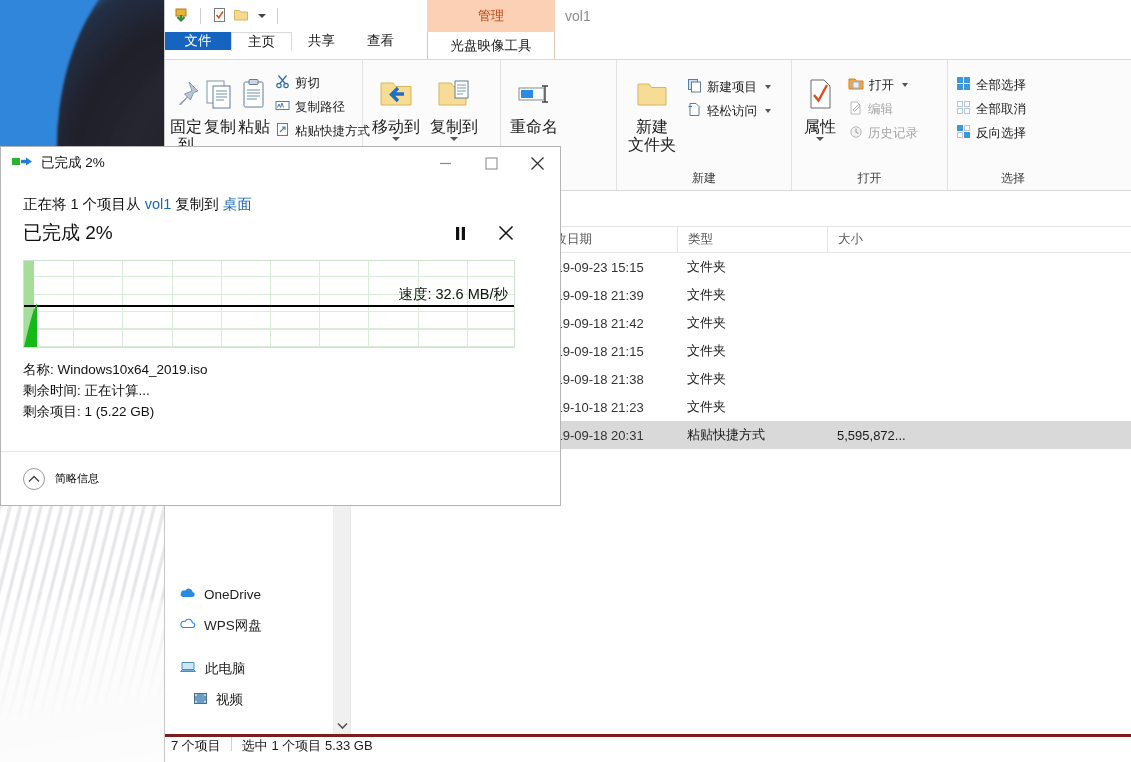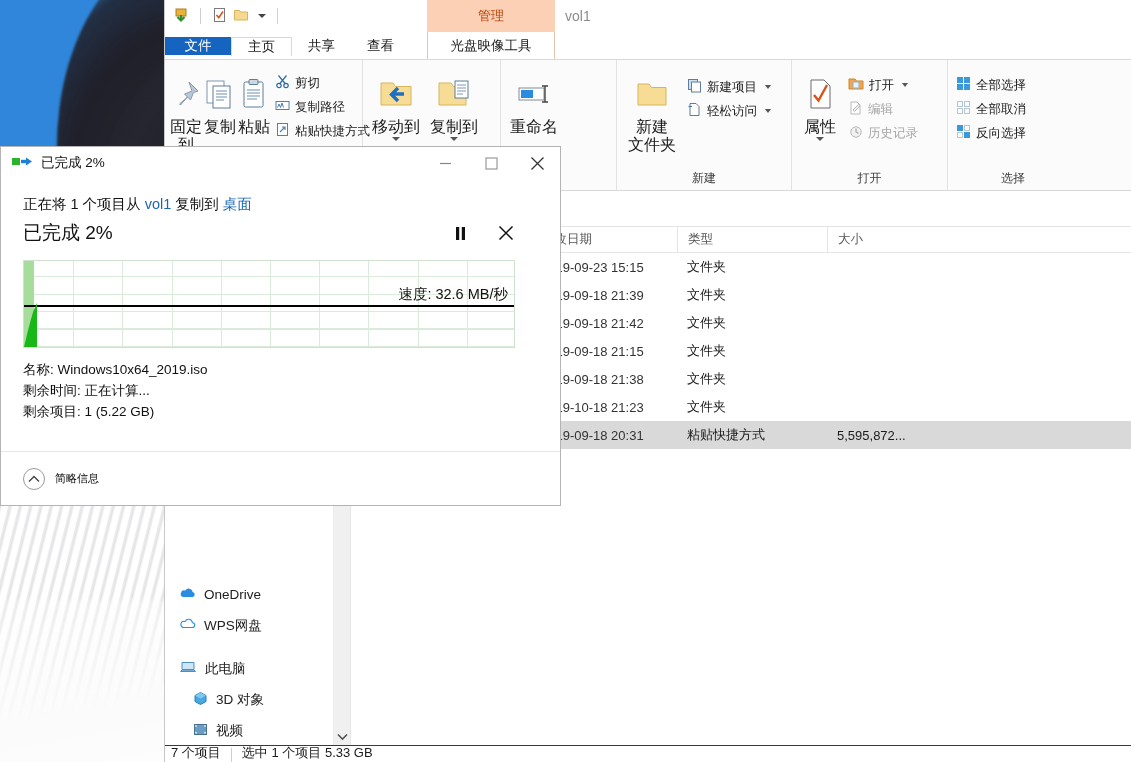--- a/index.html
+++ b/index.html
@@ -96,21 +96,21 @@
     color: #b5450c; font-size: 13px;
   }
   .ctx-title {
     position: absolute; left: 400px; top: 0; height: 32px;
     display: flex; align-items: center;
     color: #8c8c8c; font-size: 14px;
   }
 
   
   .tabstrip {
-    height: 28px; display: flex; align-items: center;
+    height: 28px; display: flex; align-items: flex-start;
     background: #ffffff; position: relative;
     border-bottom: 1px solid #d9d9d9;
   }
   .tab {
     display: flex; align-items: center; justify-content: center;
     padding: 0 16px; font-size: 13.5px; color: #1a1a1a;
     cursor: default; position: relative; min-width: 54px;
   }
   .tab.file {
     background: #1565c0; color: #fff; min-width: 66px;
@@ -216,22 +216,22 @@
   .col-size { width: 120px; }
   .fl-row {
     display: flex; height: 28px; align-items: center;
     font-size: 13px; color: #1b1b1b;
   }
   .fl-row.selected { background: #d9d9d9; }
   .fl-row .cell { padding-left: 10px; overflow: hidden; white-space: nowrap; }
   .fl-row .cell.col-date { color: #333; }
 
   .statusbar {
-    height: 17px; border-top: 1px solid #7f1d1d; background: #fff;
-    display: flex; align-items: flex-end; padding-left: 6px;
+    height: 28px; border-top: 3px solid #7f1d1d; background: #fff;
+    display: flex; align-items: flex-start; padding-left: 6px;
     font-size: 13px; color: #1b1b1b; gap: 10px;
   }
   .status-sep { width: 1px; height: 14px; background: #cfcfcf; }
 
   
   #copydlg {
     position: absolute; left: 0; top: 146px; width: 561px; height: 360px;
     background: #ffffff;
     border: 1px solid #b4b4b4;
     box-shadow: 0 0 0 0 rgba(0,0,0,0);
@@ -613,29 +613,20 @@
           <svg width="18" height="14" viewBox="0 0 18 14">
             <path d="M3 2.5h12v7H3z" fill="#cfe6f7" stroke="#4a90c4"></path>
             <path d="M1.5 11.5h15l-1.5-1.5h-12z" fill="#9bc4e2" stroke="#4a90c4"></path>
           </svg>
         </span>
         <span>此电脑</span>
       </div>
       <div class="nav-item indent">
         <span>
           <svg width="15" height="15" viewBox="0 0 15 15">
-            <path d="M7.5 1.5 L13 4.5 V10.5 L7.5 13.5 L2 10.5 V4.5 Z" fill="#4aa8e0" stroke="#2a7cb5"></path>
-            <path d="M7.5 1.5 L13 4.5 L7.5 7.5 L2 4.5 Z" fill="#7fc8ef"></path>
-          </svg>
-        </span>
-        <span>3D 对象</span>
-      </div>
-      <div class="nav-item indent">
-        <span>
-          <svg width="15" height="15" viewBox="0 0 15 15">
             <rect x="1.5" y="2.5" width="12" height="10" fill="#6a9cc4" stroke="#46718f"></rect>
             <g fill="#e9eff5">
                 <rect x="2.2" y="3.2" width="1.6" height="1.6"></rect>
                 <rect x="2.2" y="9.9" width="1.6" height="1.6"></rect>
                 <rect x="11.2" y="3.2" width="1.6" height="1.6"></rect>
                 <rect x="11.2" y="9.9" width="1.6" height="1.6"></rect>
               </g>
           </svg>
         </span>
         <span>视频</span>

